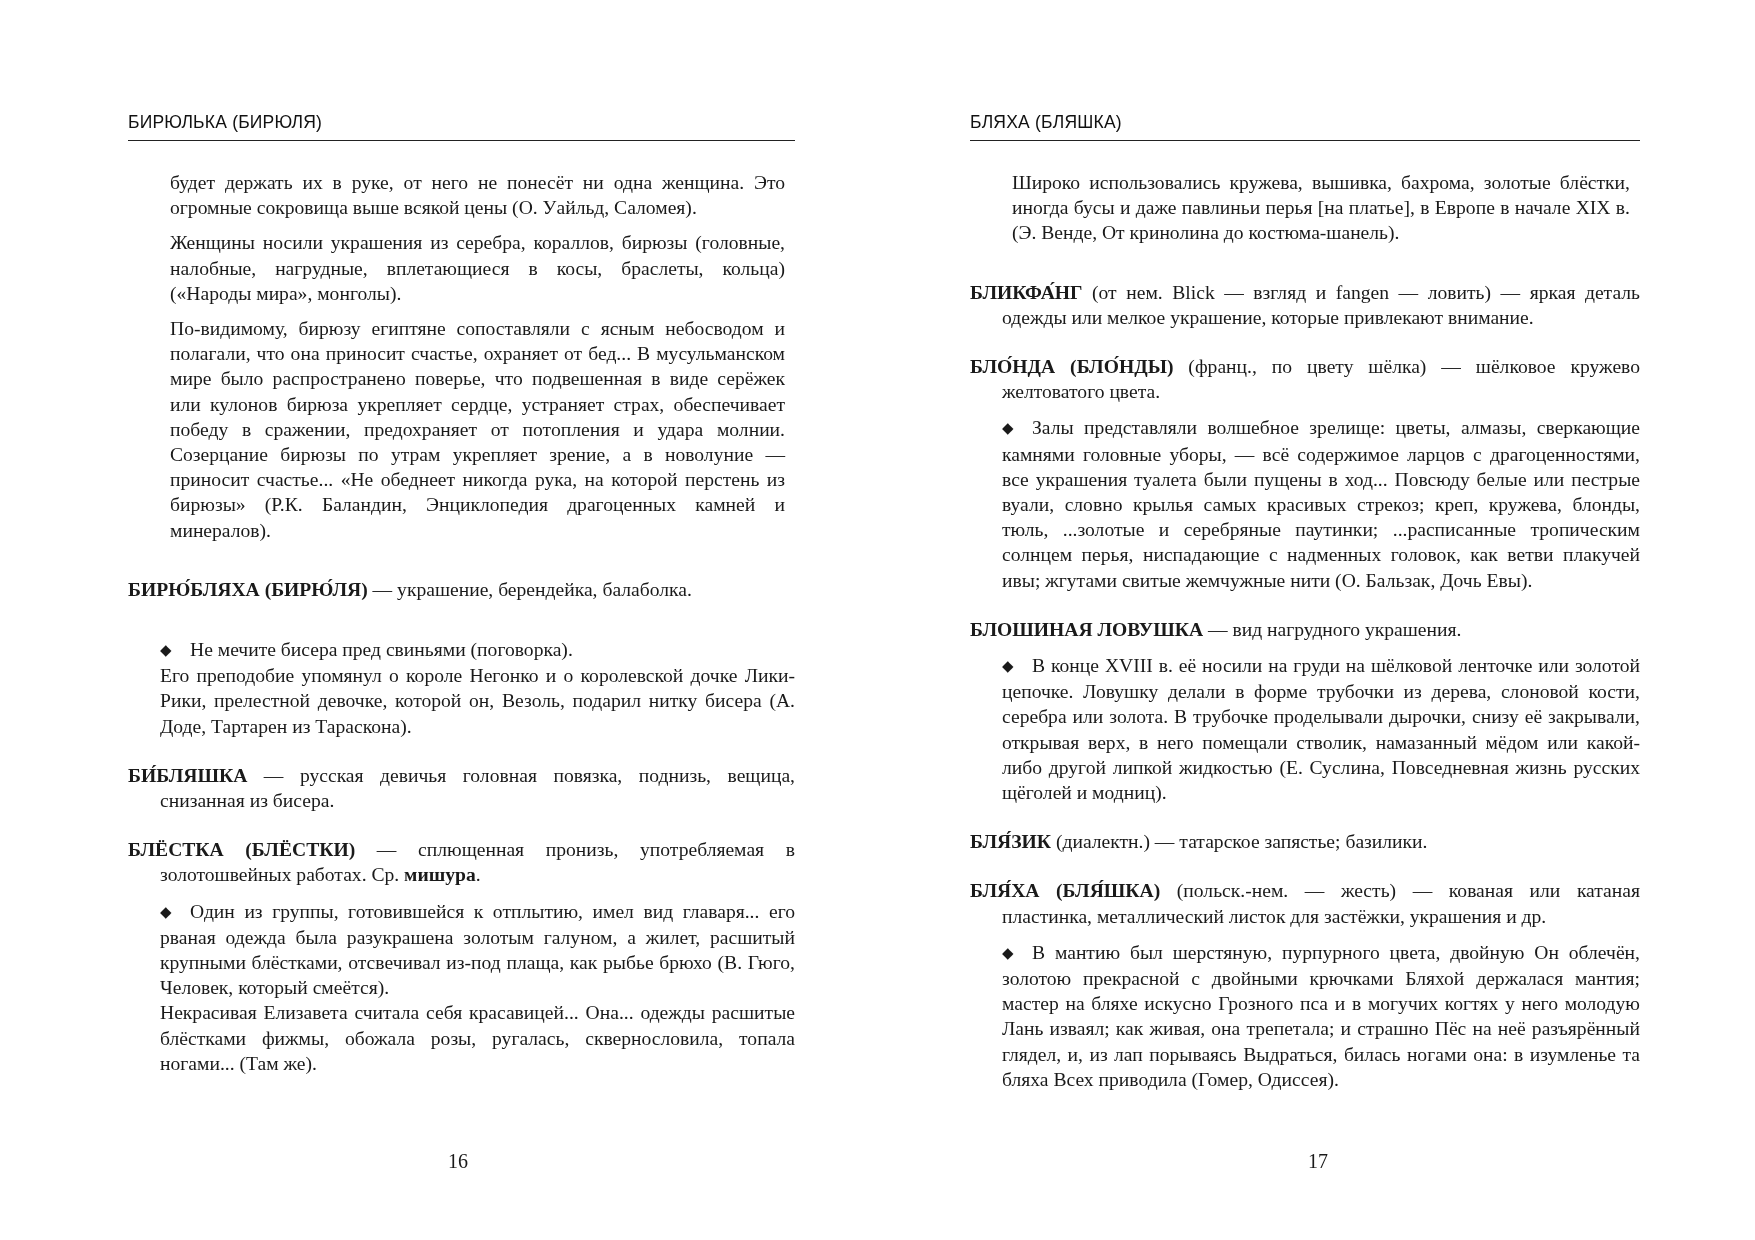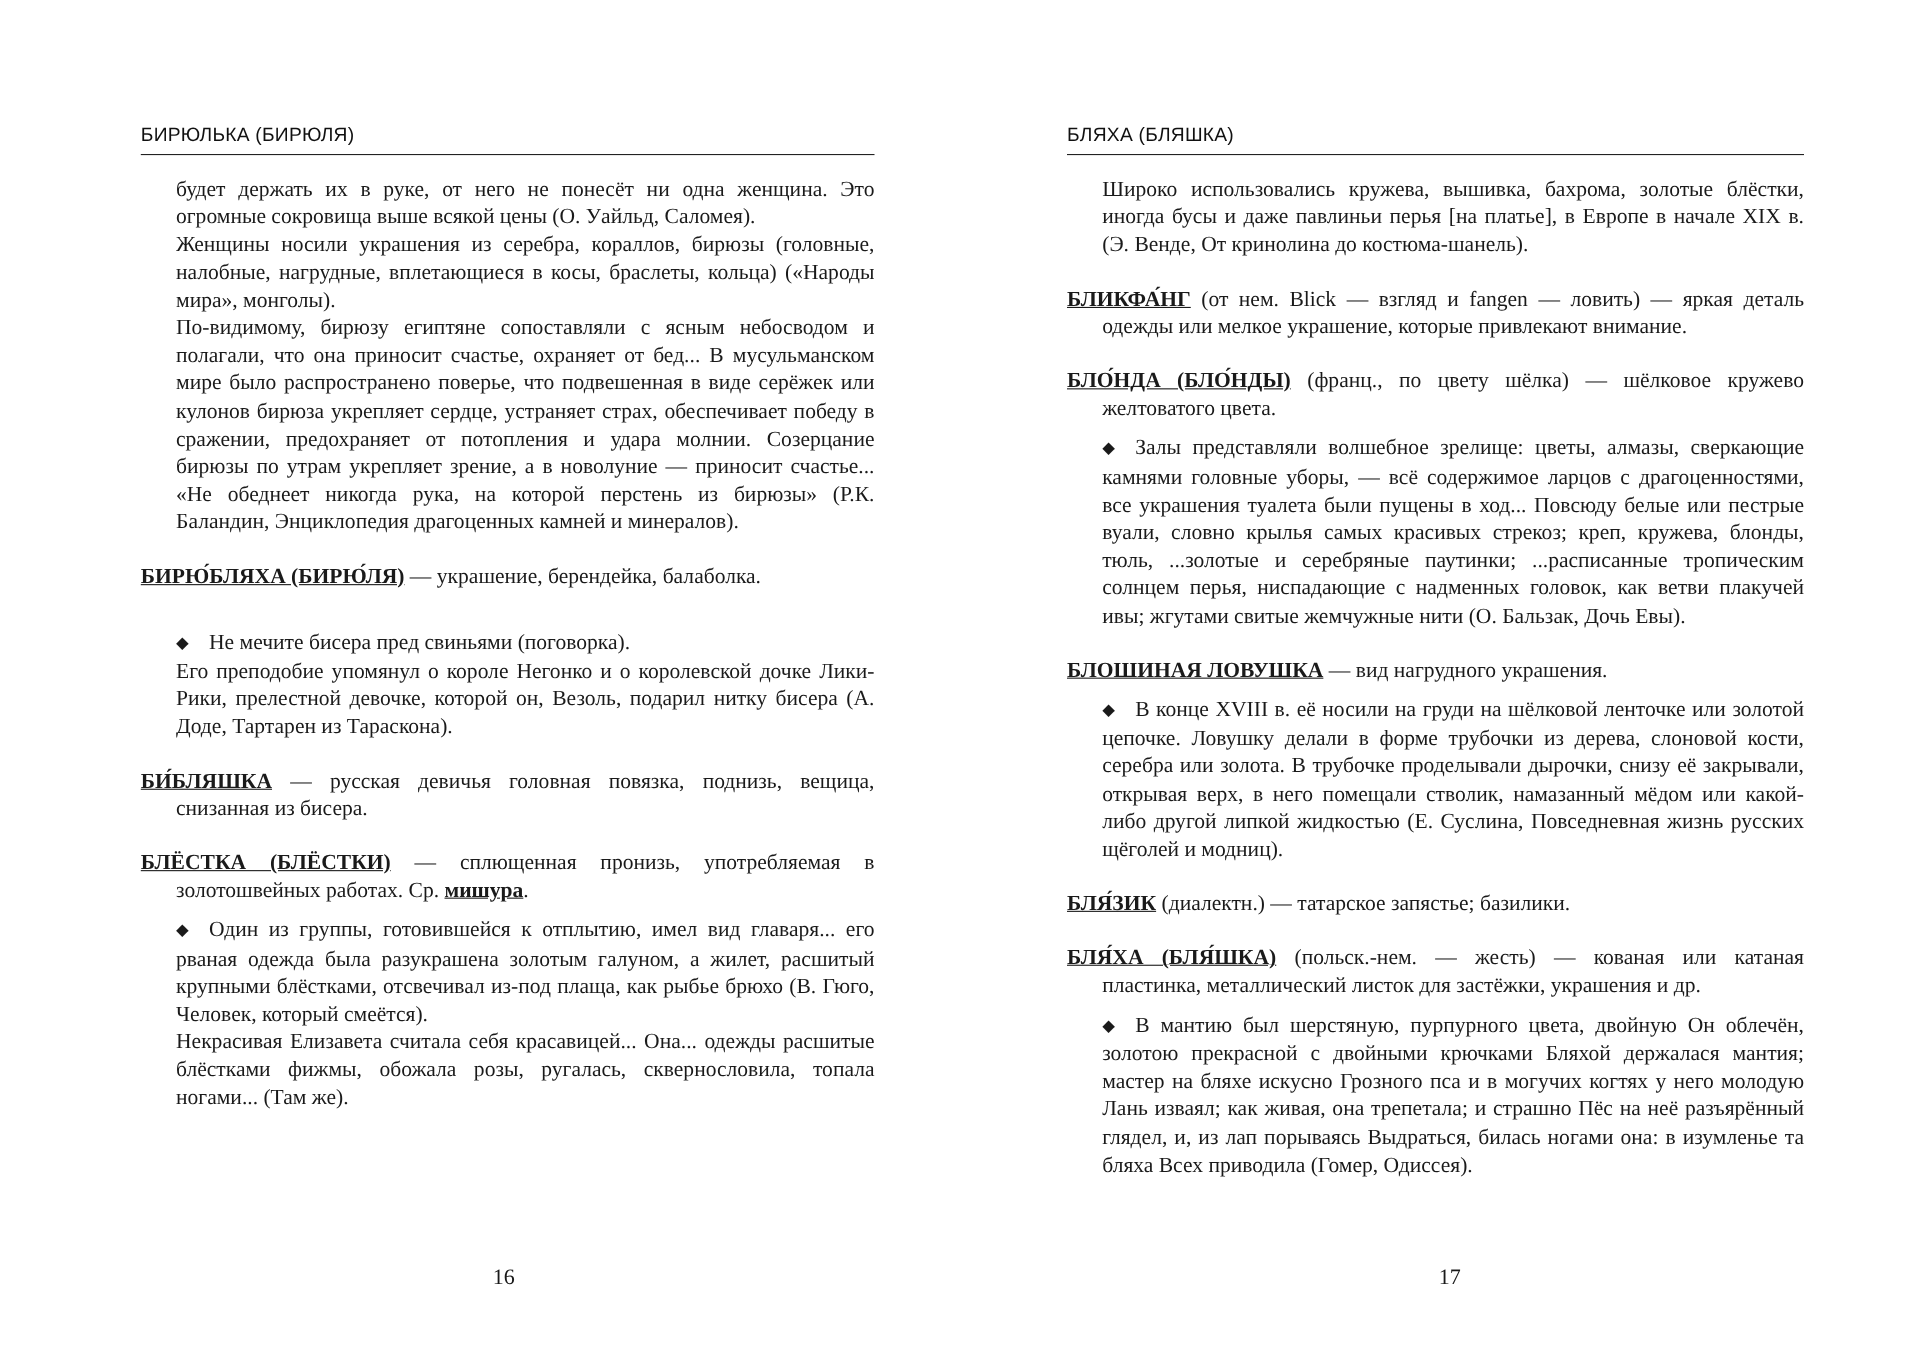--- a/index.html
+++ b/index.html
@@ -13,25 +13,25 @@
   .page.right { left:970px; width:670px; }
   .running-head {
     position:absolute; top:112px; left:0; right:0;
     font-family:"Liberation Sans", "DejaVu Sans", sans-serif;
     font-size:17.5px; letter-spacing:0.2px; color:#111;
     padding-bottom:7px; border-bottom:1.6px solid #222;
   }
   .page.right .running-head { }
   .body { position:absolute; top:160px; left:0; right:0; font-size:19.6px; line-height:25.2px; text-align:justify; hyphens:manual; }
   .entry { text-indent:-32px; padding-left:32px; margin:0; }
-  .cont { padding-left:32px; margin:0;font-family:Liberation Serif, serif; }
+  .cont { padding-left:32px; margin:10px;font-family:Liberation Serif, serif; }
   .quote { padding-left:32px; margin:0; }
   .gap-lg { height:24px; }
   .gap-sm { height:11px; }
-  .hw { font-weight:bold;text-decoration:underline; }
+  .hw { font-weight:bold; }
   .bullet { display:inline-block; width:30px; font-size:15px; vertical-align:1px; }
   .folio { position:absolute; top:1150px; font-size:20px; }
   .page.left .folio { left:320px; }
   .page.right .folio { left:338px; }
   p { margin:0; }
 </style>
 </head>
 <body>
 
 <div class="page left">

